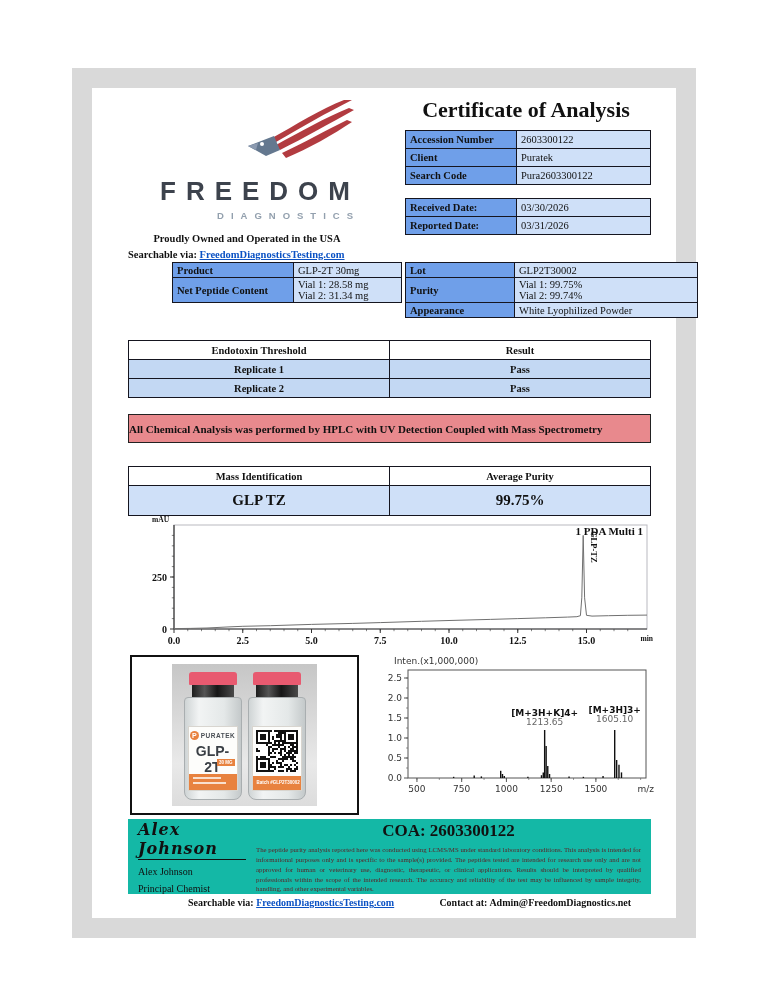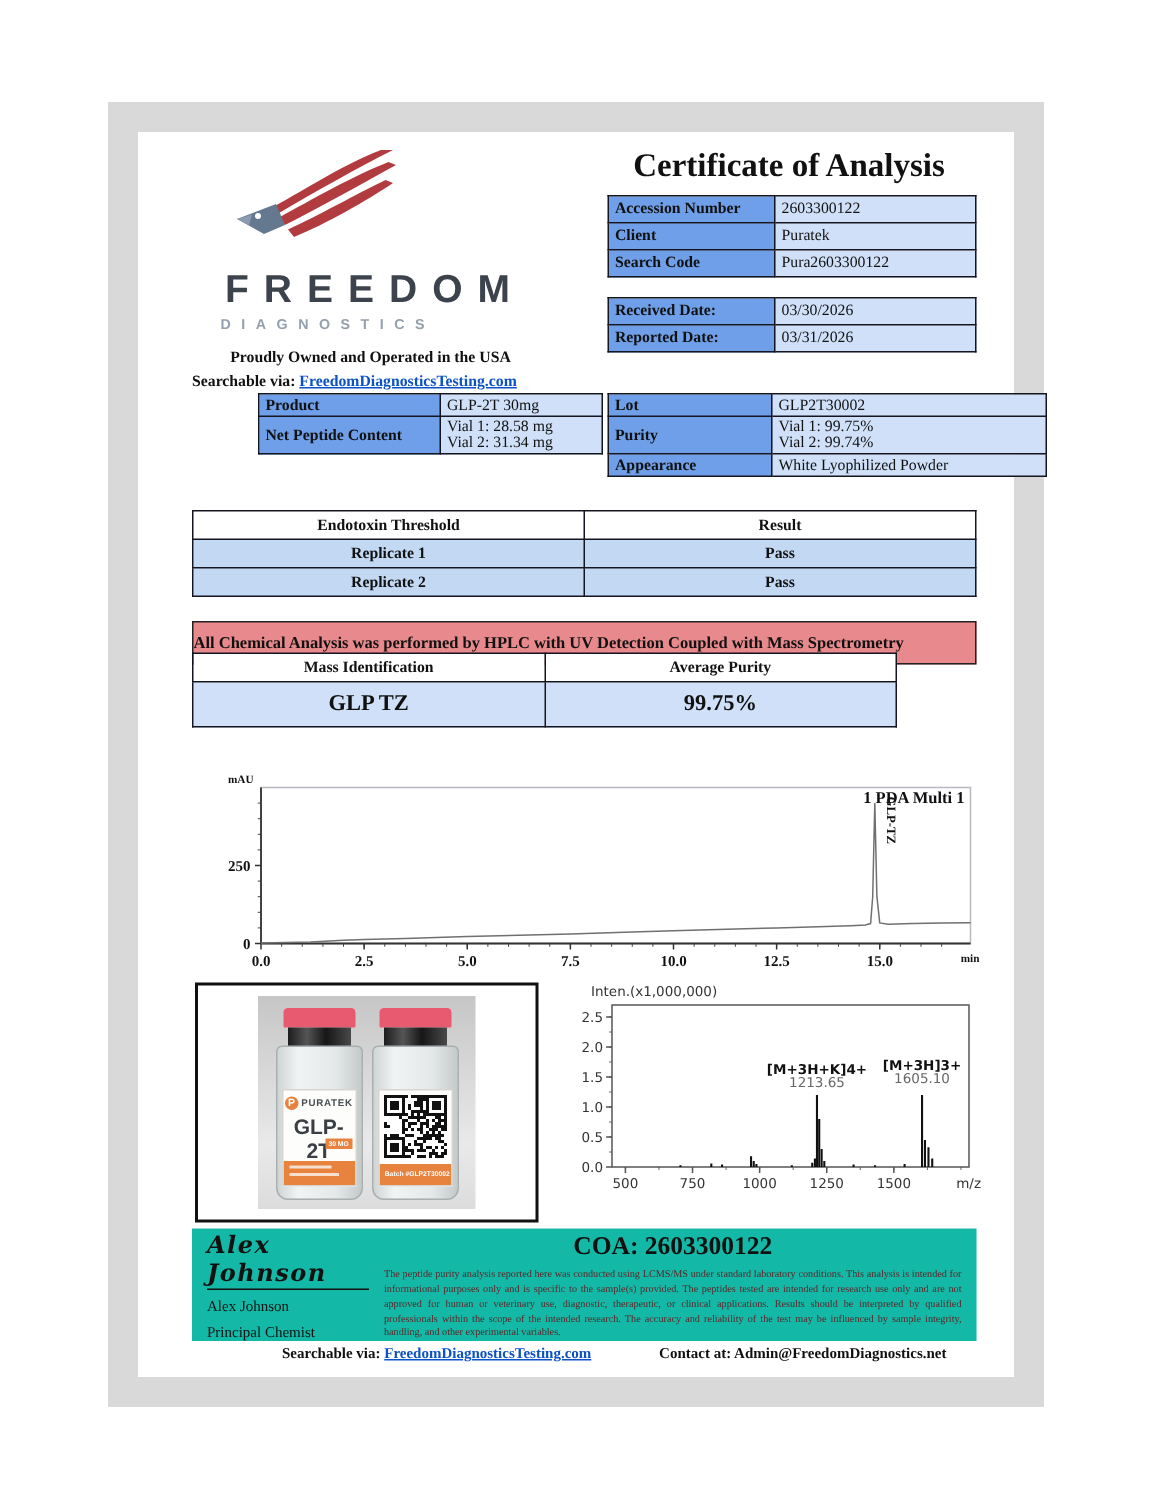--- a/index.html
+++ b/index.html
@@ -3,21 +3,21 @@
 <meta charset="utf-8">
 <style>
   html,body{margin:0;padding:0;background:#fff;}
   .page{position:relative;width:768px;height:994px;background:#fff;overflow:hidden;
         font-family:"Liberation Serif",serif;color:#111;}
   .frame{position:absolute;left:72px;top:68px;width:624px;height:870px;
          border:20px solid #d9d9d9;box-sizing:border-box;}
   .abs{position:absolute;}
 
   
-  .logo-block{left:140px;top:98px;width:220px;text-align:left;}
+  .logo-block{left:140px;top:98px;width:220px;text-align:right;}
   .brand-name{font-family:"Liberation Sans",sans-serif;font-weight:bold;font-size:26px;
               letter-spacing:10px;color:#3d434d;margin-top:2px;text-indent:10px;}
   .brand-sub{font-family:"Liberation Sans",sans-serif;font-weight:bold;font-size:9.5px;
              letter-spacing:7px;color:#93a0ae;margin-top:3px;text-indent:7px;}
   .tagline{left:128px;top:233px;width:238px;text-align:center;font-weight:bold;font-size:10.5px;}
   .search-line{font-weight:bold;font-size:10.5px;}
   .search-top{left:128px;top:249px;width:300px;}
   .link{color:#0b52c4;text-decoration:underline;cursor:pointer;}
   .doc-title{left:399px;top:97px;width:254px;text-align:center;font-size:22px;font-weight:bold;}
 
@@ -36,21 +36,21 @@
   .t-lot td.k{width:100px;}
   .t-info td,.t-dates td{height:15px;margin-left:32px;}
   .row1{height:15px;}
 
   table.res{border-collapse:collapse;width:100%;}
   table.res td{border:1px solid #15151f;font-size:10.5px;font-weight:bold;
                text-align:center;height:16px;}
   table.res td.hdr{background:#fff;}
   table.res td.pass{background:#c3d8f3;}
   .t-endo{left:128px;top:340px;width:523px;}
-  .t-mass{left:128px;top:435px;width:470px;}
+  .t-mass{left:128px;top:466px;width:523px;}
   .t-mass td.big{background:#cfe0f8;font-size:15px;height:27px;}
 
   .banner{left:128px;top:414px;width:523px;height:29px;background:#e8898d;
           border:1.5px solid #222;box-sizing:border-box;display:flex;
           align-items:center;font-weight:bold;font-size:11px;}
 
   
   .chrom{left:126px;top:511px;}
   .spec{left:372px;top:652px;}
   .ax-lab{font:bold 10px "Liberation Serif",serif;fill:#111;}

